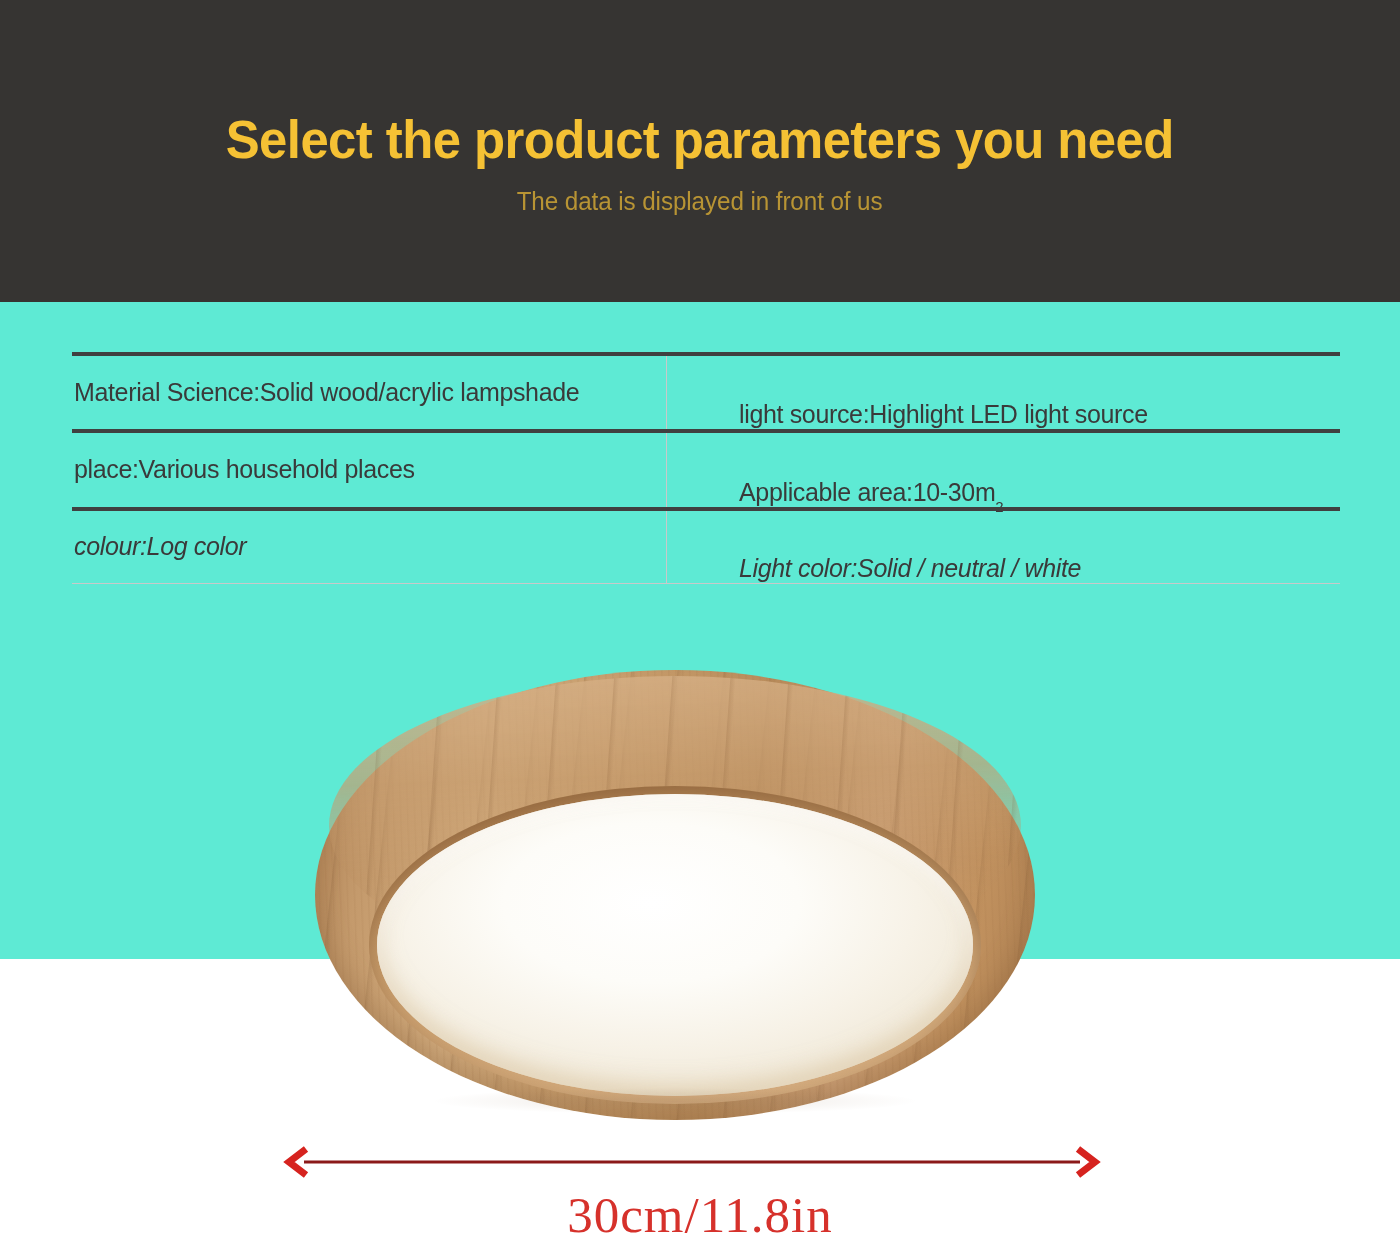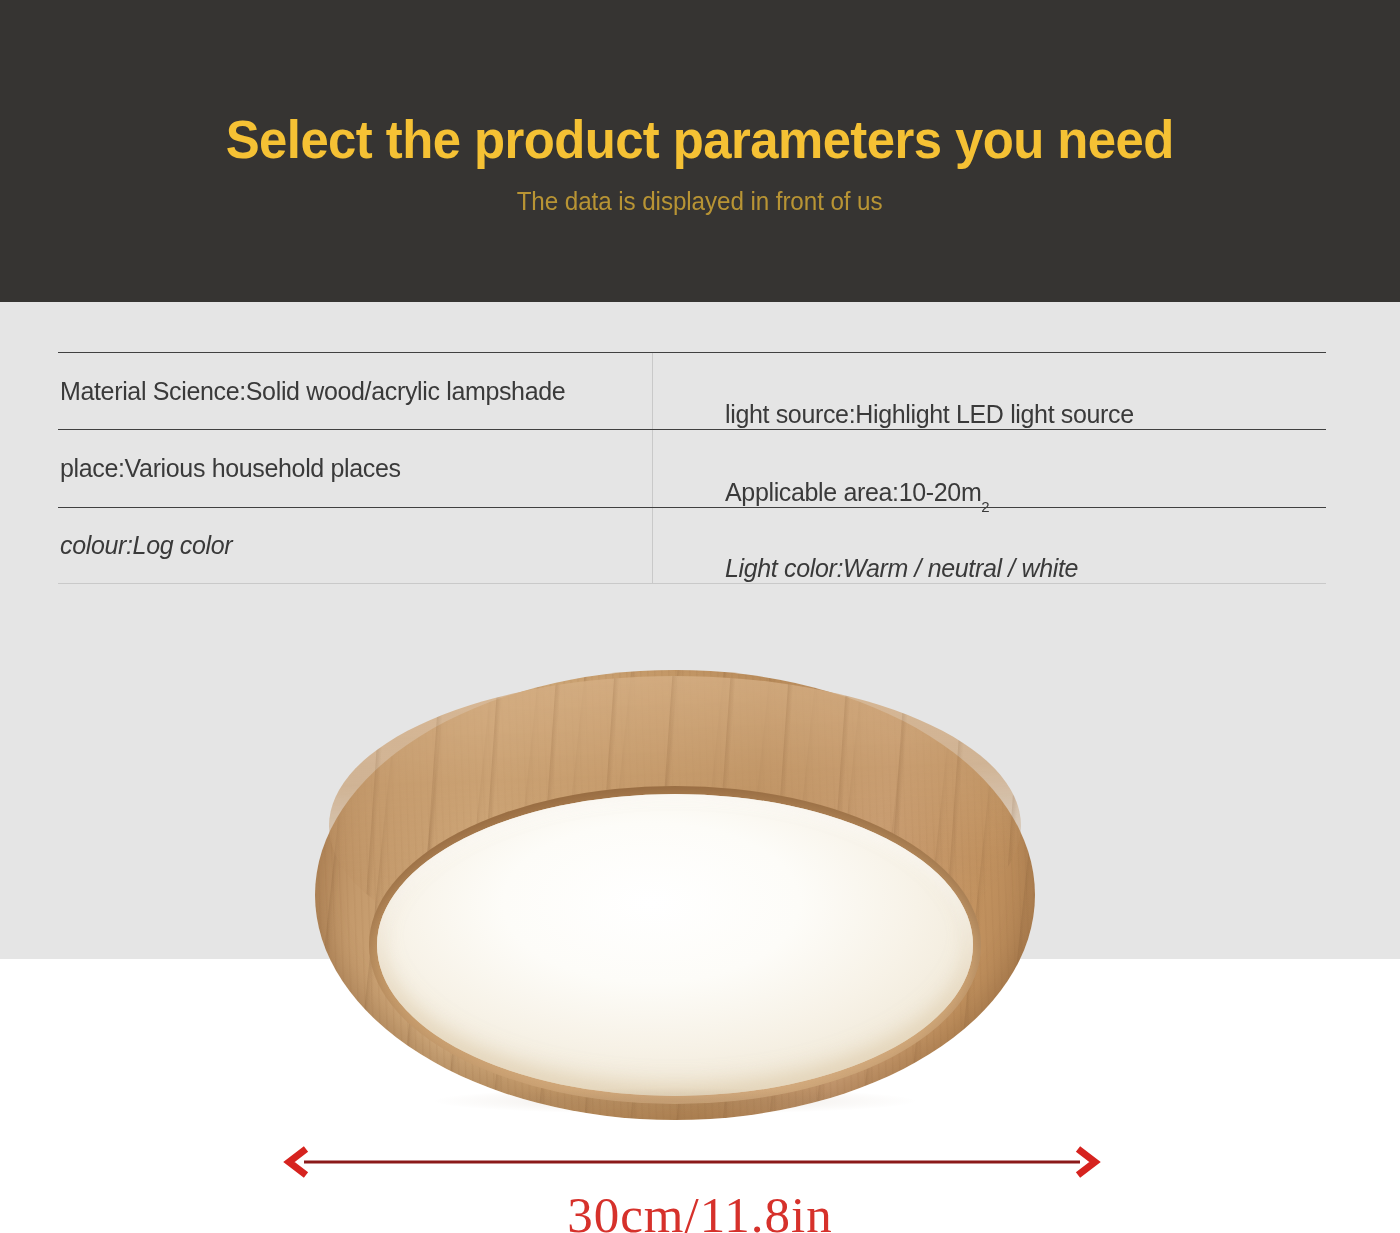--- a/index.html
+++ b/index.html
@@ -10,21 +10,21 @@
     height: 1233px;
     background: #ffffff;
     font-family: "Liberation Sans", sans-serif;
     overflow: hidden;
   }
 
   #page {
     position: relative;
     width: 1400px;
     height: 959px;
-    background: #e5e5e5;
+    background: #5eead4;
   }
 
   
   .header-banner {
     position: absolute;
     left: 0;
     top: 0;
     width: 1400px;
     height: 302px;
     background: #363432;
@@ -64,21 +64,22 @@
     top: 352px;
     width: 1268px;
     height: 233px;
   }
 
   .spec-row {
     position: relative;
     display: flex;
     width: 100%;
     height: 77.3px;
-    border-top: 1px solid #404040;
+    border-top: 4px solid #404040;
+    margin-left: 14px;
   }
   .spec-row:last-child {
     border-bottom: 1px solid #c9c9c9;
     font-style: italic;
   }
 
   .spec-cell {
     display: flex;
     align-items: center;
     height: 100%;
@@ -261,29 +262,29 @@
       <div class="spec-cell left">Material Science:Solid wood/acrylic lampshade</div>
       <div class="spec-cell right">
         <span>light source:Highlight LED light source</span>
           <sup></sup>
       </div>
     </div>
 
     <div class="spec-row">
       <div class="spec-cell left">place:Various household places</div>
       <div class="spec-cell right">
-        <span>Applicable area:10-20m</span>
+        <span>Applicable area:10-30m</span>
           <sup>2</sup>
       </div>
     </div>
 
     <div class="spec-row">
       <div class="spec-cell left">colour:Log color</div>
       <div class="spec-cell right">
-        <span>Light color:Warm / neutral / white</span>
+        <span>Light color:Solid / neutral / white</span>
           <sup></sup>
       </div>
     </div>
 
   </div>
 
   <div class="product-stage">
     <div class="lamp-wrap">
       <div class="lamp-body"></div>
       <div class="lamp-topband"></div>

